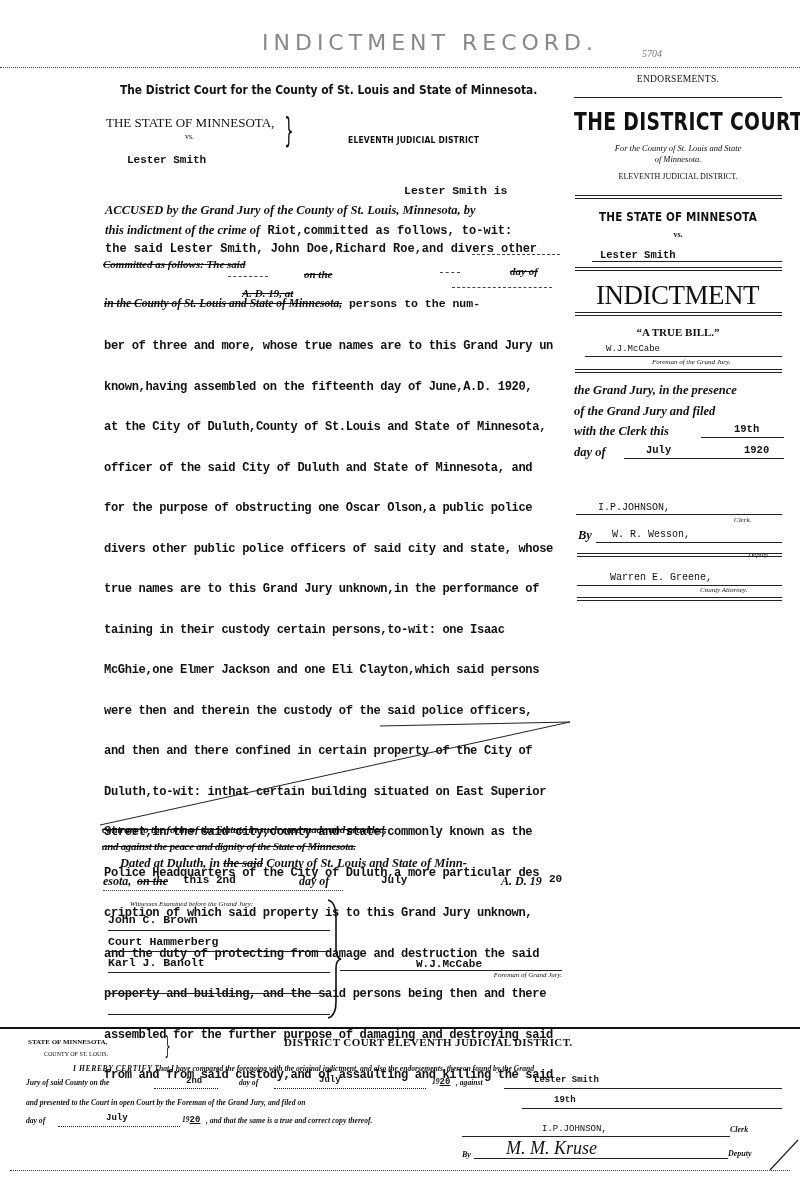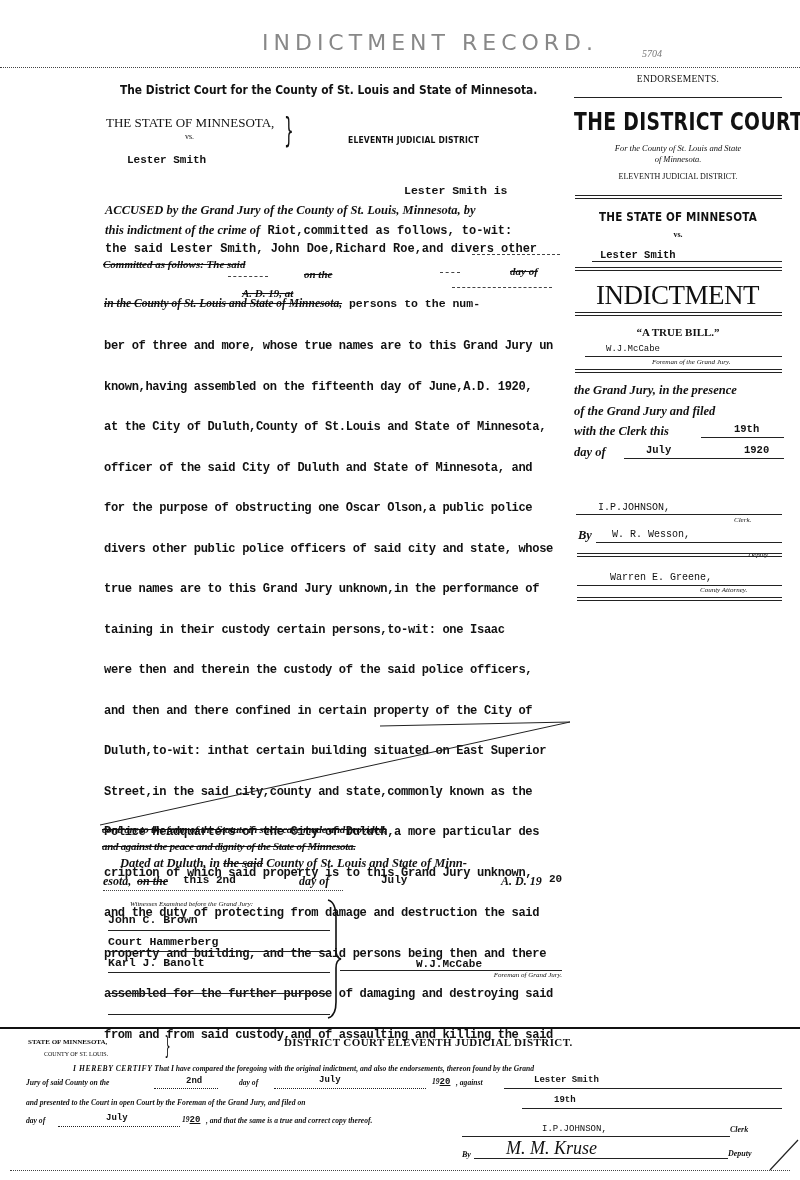--- a/index.html
+++ b/index.html
@@ -62,20 +62,21 @@
 
 <div id="body-text" class="abs mono">
   <div>ber of three and more, whose true names are to this Grand Jury un</div>
   <div>known,having assembled on the fifteenth day of June,A.D. 1920,</div>
   <div>at the City of Duluth,County of St.Louis and State of Minnesota,</div>
   <div>officer of the said City of Duluth and State of Minnesota, and</div>
   <div>for the purpose of obstructing one Oscar Olson,a public police</div>
   <div>divers other public police officers of said city and state, whose</div>
   <div>true names are to this Grand Jury unknown,in the performance of</div>
   <div>taining in their custody certain persons,to-wit: one Isaac</div>
+  <div>McGhie,one Elmer Jackson and one Eli Clayton,which said persons</div>
   <div>were then and therein the custody of the said police officers,</div>
   <div>and then and there confined in certain property of the City of</div>
   <div>Duluth,to-wit: inthat certain building situated on East Superior</div>
   <div>Street,in the said city,county and state,commonly known as the</div>
   <div>Police Headquarters of the City of Duluth,a more particular des</div>
   <div>cription of which said property is to this Grand Jury unknown,</div>
   <div>and the duty of protecting from damage and destruction the said</div>
   <div>property and building, and the said persons being then and there</div>
   <div>assembled for the further purpose of damaging and destroying said</div>
   <div>from and from said custody,and of assaulting and killing the said</div>

